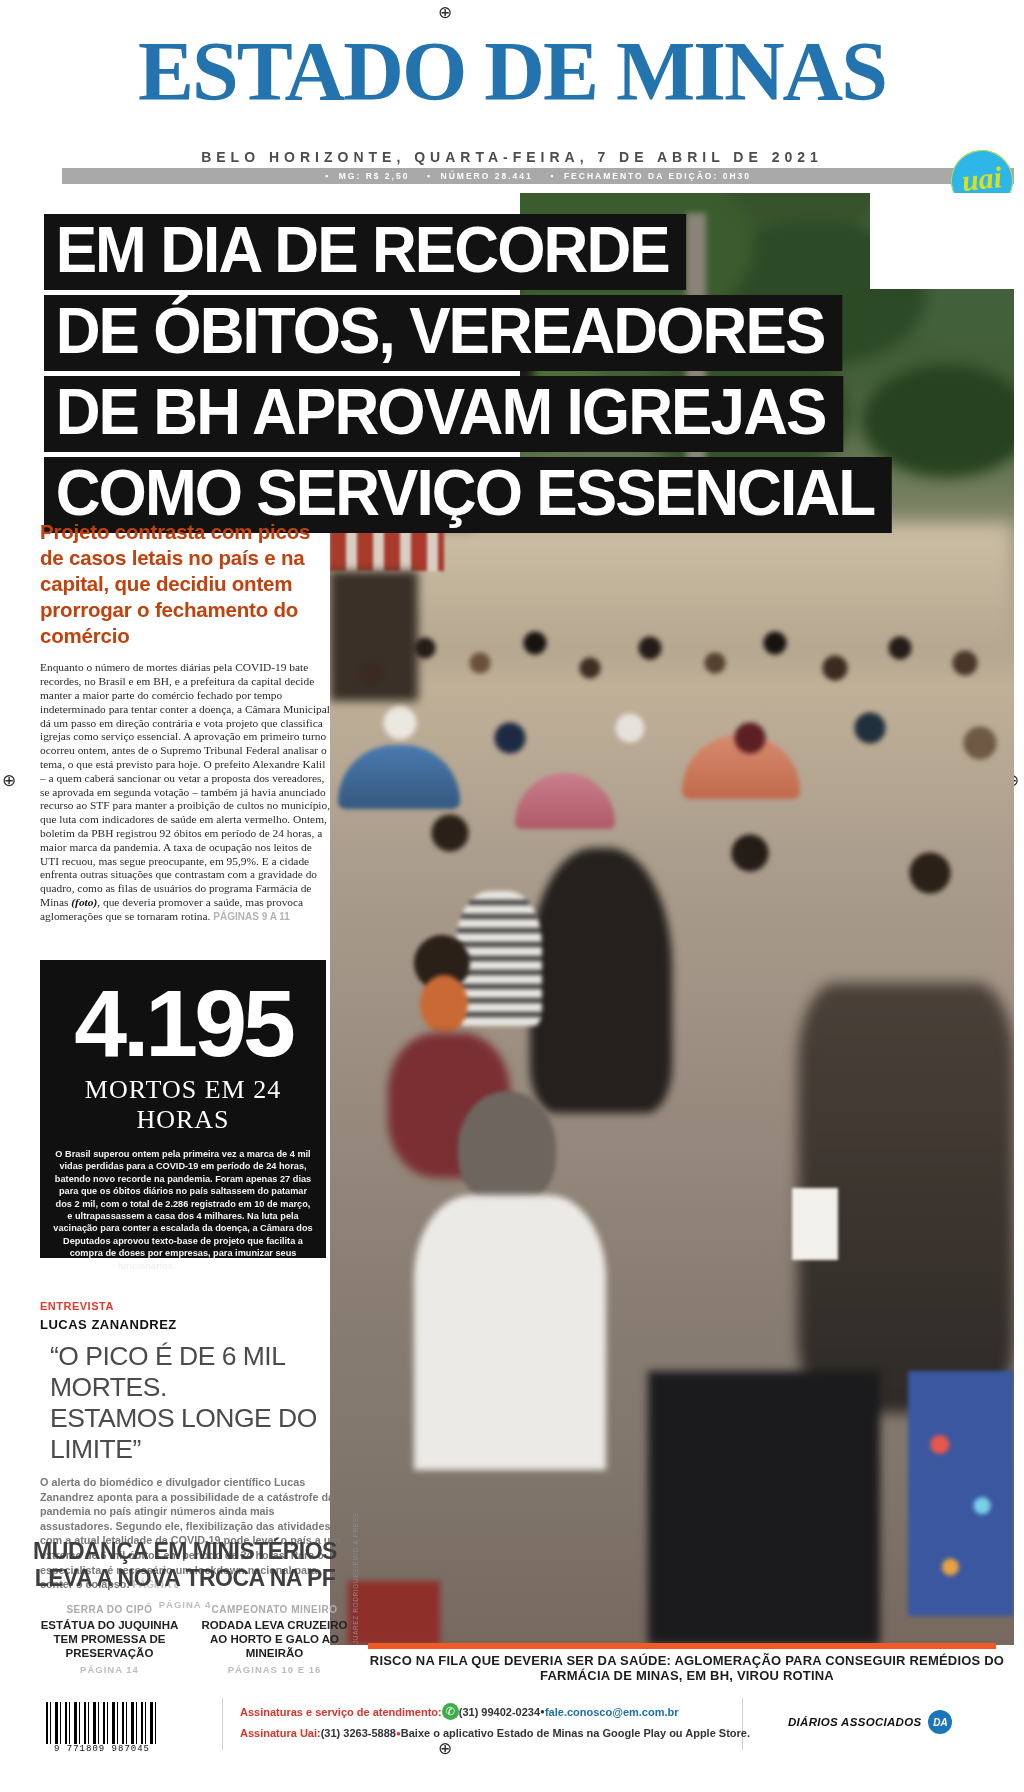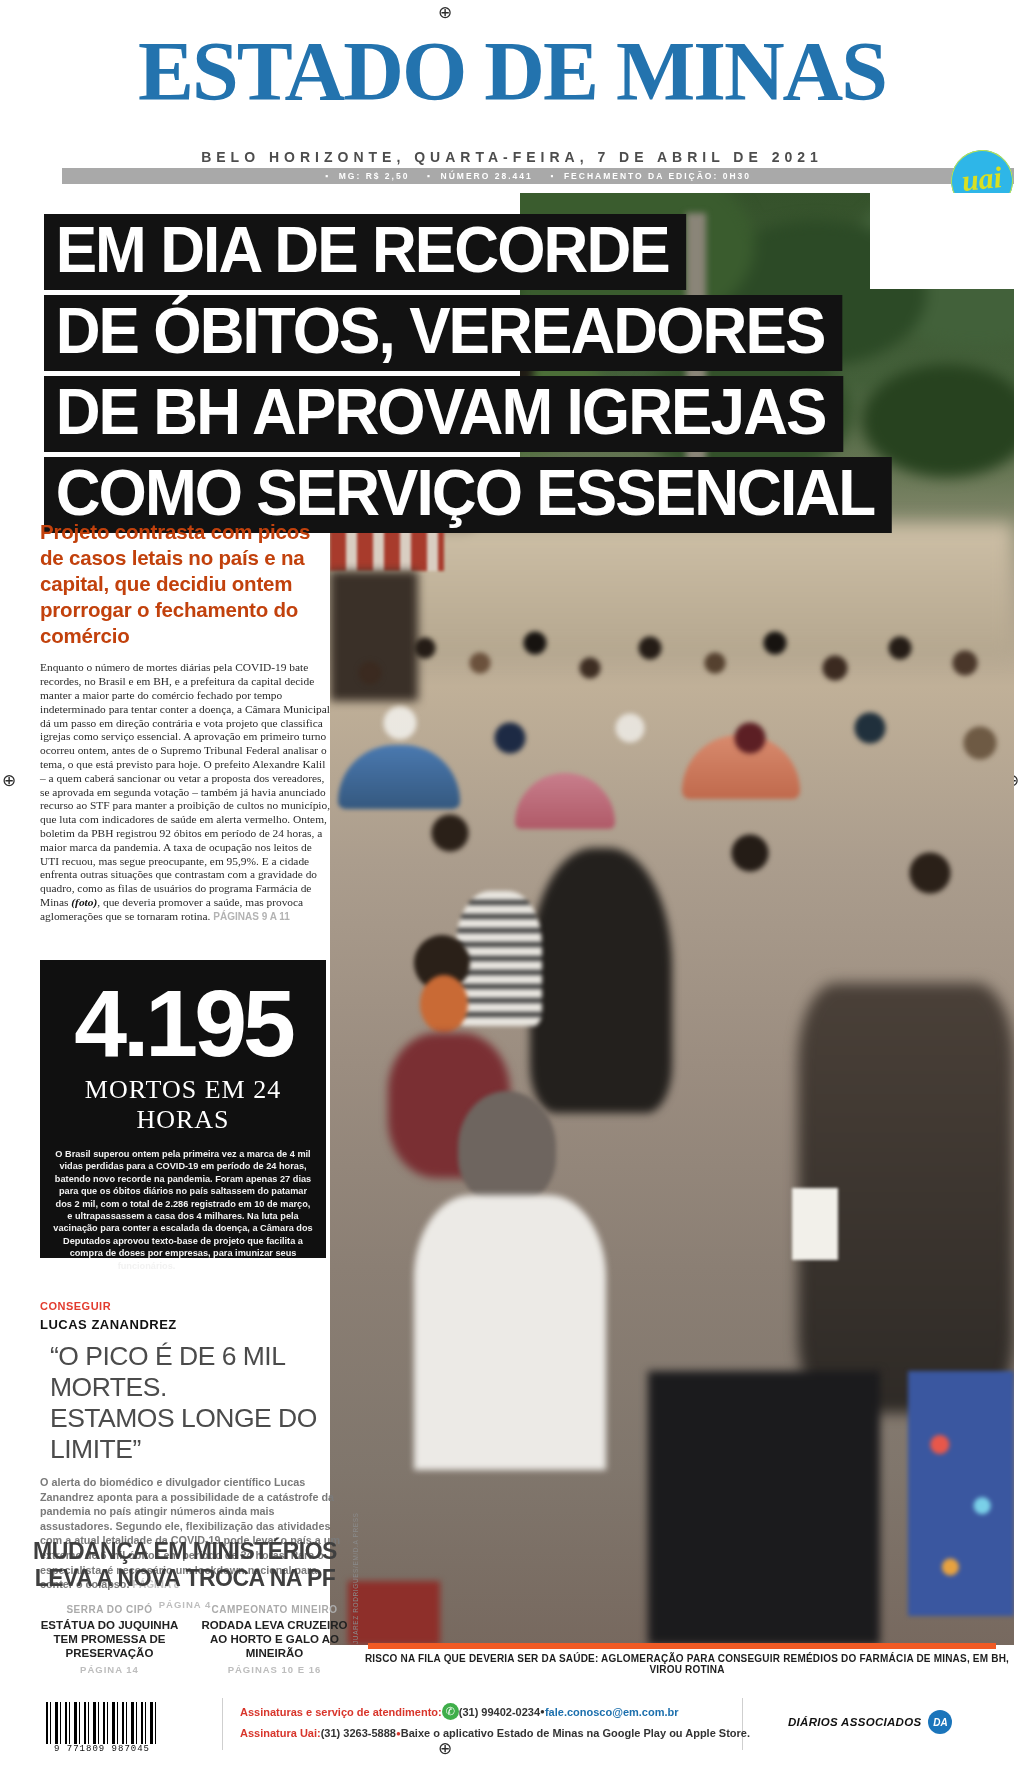--- a/index.html
+++ b/index.html
@@ -28,21 +28,21 @@
     font-size:30px;color:#d9e021;transform:translateY(-2px);}
 
   
   .photo{position:absolute;left:330px;top:193px;width:684px;height:1452px;overflow:hidden;
     background:linear-gradient(180deg,#35522b 0%,#44603a 13%,#6e7b5a 20%,#a39a87 27%,
       #c0b098 34%,#ab9d8d 46%,#9b8d80 60%,#8b7f74 74%,#80766c 88%,#77695f 100%);}
   .photo .blob{position:absolute;}
   .notch{position:absolute;background:#fff;}
   .photo-redbar{position:absolute;left:368px;top:1643px;width:628px;height:6px;background:#f05a24;}
   .caption{position:absolute;left:360px;top:1653px;width:654px;text-align:center;
-    font-size:10px;font-weight:bold;color:#1d1d1d;letter-spacing:0.2px;}
+    font-size:13px;font-weight:bold;color:#1d1d1d;letter-spacing:0.2px;}
   .photo-credit{position:absolute;left:352px;top:1512px;height:132px;
     writing-mode:vertical-rl;transform:rotate(180deg);
     font-size:6.5px;color:#8a8a8a;letter-spacing:0.6px;}
 
   
   .headline{position:absolute;left:44px;top:214px;}
   .headline .hl{display:table;background:#121212;color:#fff;font-weight:bold;
     font-size:64px;line-height:1;letter-spacing:-2px;padding:4px 18px 8px 12px;
     margin-bottom:5px;white-space:nowrap;transform:scaleX(.97);transform-origin:left;}
 
@@ -198,21 +198,21 @@
   <div class="subhead">Projeto contrasta com picos de casos letais no país e na capital, que decidiu ontem prorrogar o fechamento do comércio</div>
   <p class="lead-body"><span>Enquanto o número de mortes diárias pela COVID-19 bate recordes, no Brasil e em BH, e a prefeitura da capital decide manter a maior parte do comércio fechado por tempo indeterminado para tentar conter a doença, a Câmara Municipal dá um passo em direção contrária e vota projeto que classifica igrejas como serviço essencial. A aprovação em primeiro turno ocorreu ontem, antes de o Supremo Tribunal Federal analisar o tema, o que está previsto para hoje. O prefeito Alexandre Kalil – a quem caberá sancionar ou vetar a proposta dos vereadores, se aprovada em segunda votação – também já havia anunciado recurso ao STF para manter a proibição de cultos no município, que luta com indicadores de saúde em alerta vermelho. Ontem, boletim da PBH registrou 92 óbitos em período de 24 horas, a maior marca da pandemia. A taxa de ocupação nos leitos de UTI recuou, mas segue preocupante, em 95,9%. E a cidade enfrenta outras situações que contrastam com a gravidade do quadro, como as filas de usuários do programa Farmácia de Minas </span><span class="foto">(foto)</span><span>, que deveria promover a saúde, mas provoca aglomerações que se tornaram rotina. </span><span class="pages-ref">PÁGINAS 9 A 11</span></p>
 
   <div class="statbox">
     <div class="stat-number">4.195</div>
     <div class="stat-label">MORTOS EM 24 HORAS</div>
     <div class="stat-body"><span>O Brasil superou ontem pela primeira vez a marca de 4 mil vidas perdidas para a COVID-19 em período de 24 horas, batendo novo recorde na pandemia. Foram apenas 27 dias para que os óbitos diários no país saltassem do patamar dos 2 mil, com o total de 2.286 registrado em 10 de março, e ultrapassassem a casa dos 4 milhares. Na luta pela vacinação para conter a escalada da doença, a Câmara dos Deputados aprovou texto-base de projeto que facilita a compra de doses por empresas, para imunizar seus funcionários. </span><span class="pages-ref">PÁGINAS 5 E 11</span></div>
   </div>
 
   <div class="interview">
-    <div class="kicker-red">CONSEGUIR</div>
+    <div class="kicker-red">ENTREVISTA</div>
     <div class="interview-name">LUCAS ZANANDREZ</div>
     <div class="quote">
       <div>“O PICO É DE 6 MIL MORTES.</div>
       <div>ESTAMOS LONGE DO LIMITE”</div>
     </div>
     <div class="interview-body"><span>O alerta do biomédico e divulgador científico Lucas Zanandrez aponta para a possibilidade de a catástrofe da pandemia no país atingir números ainda mais assustadores. Segundo ele, flexibilização das atividades com a atual letalidade da COVID-19 pode levar o país a um extremo de 6 mil óbitos em período de 24 horas. Para o especialista, é necessário um lockdown nacional para conter o colapso. </span><span class="pages-ref">PÁGINA 8</span></div>
   </div>
 
   <div class="ministerios">
     <div class="title">

